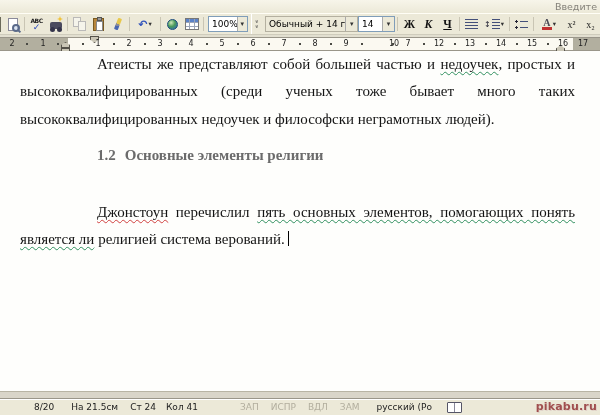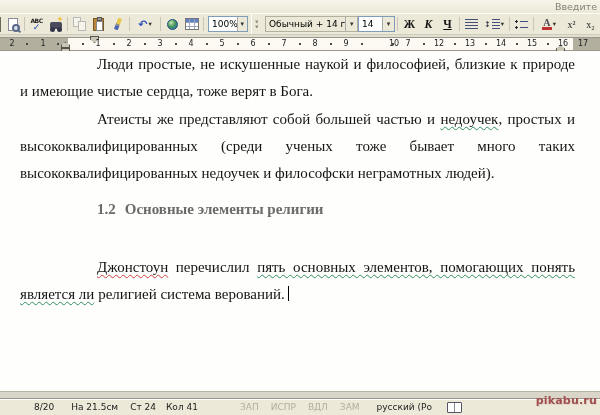--- a/index.html
+++ b/index.html
@@ -100,21 +100,21 @@
   .cursor{display:inline-block;width:1.5px;height:15px;background:#000;margin-left:3px;vertical-align:-2px}
   .clipletter{position:absolute;font-size:15px;color:#141414}
   
   #hstrip{height:7px;background:#d9d5c9;border-top:1px solid #b8b4a4;box-sizing:border-box}
   #statusbar{height:17px;background:#ece9d8;border-top:1px solid #9a968a;box-shadow:inset 0 1px 0 #fff;
              display:flex;align-items:center;font-size:9px;color:#222;white-space:nowrap;box-sizing:border-box}
   .sbi{flex:none}
   .dim{color:#b2ae9e}
   .book{width:13px;height:9px;background:#fff;border:1px solid #556;border-radius:1px;position:relative;flex:none}
   .book::after{content:"";position:absolute;left:50%;top:0;bottom:0;width:1px;background:#889}
-  #wm{position:absolute;right:3px;bottom:8px;font-size:11px;font-weight:bold;color:#a04f4f;
+  #wm{position:absolute;right:3px;bottom:2px;font-size:11px;font-weight:bold;color:#a04f4f;
       text-shadow:1px 1px 0 #e0d2c8;letter-spacing:.2px}
 </style>
 </head>
 <body>
 
 <div id="menubar">
   <span id="question-box">Введите</span>
 </div>
 
 <div id="toolbar">
@@ -261,21 +261,20 @@
       <span class="rdot" style="left: 454.5px;"></span>
       <span class="rdot" style="left: 485.5px;"></span>
       <span class="rdot" style="left: 516.5px;"></span>
       <span class="rdot" style="left: 547.5px;"></span>
     </div>
 </div>
 
 <div id="doc">
   <span id="topwave">&nbsp;&nbsp;&nbsp;&nbsp;&nbsp;&nbsp;&nbsp;&nbsp;&nbsp;&nbsp;&nbsp;&nbsp;&nbsp;&nbsp;&nbsp;&nbsp;&nbsp;&nbsp;&nbsp;&nbsp;&nbsp;&nbsp;&nbsp;&nbsp;&nbsp;&nbsp;&nbsp;&nbsp;&nbsp;&nbsp;&nbsp;&nbsp;&nbsp;&nbsp;&nbsp;&nbsp;&nbsp;&nbsp;&nbsp;&nbsp;&nbsp;&nbsp;&nbsp;&nbsp;&nbsp;&nbsp;&nbsp;&nbsp;&nbsp;&nbsp;&nbsp;&nbsp;&nbsp;&nbsp;&nbsp;&nbsp;&nbsp;&nbsp;&nbsp;&nbsp;&nbsp;&nbsp;&nbsp;&nbsp;&nbsp;&nbsp;&nbsp;&nbsp;&nbsp;&nbsp;&nbsp;&nbsp;&nbsp;&nbsp;&nbsp;&nbsp;&nbsp;&nbsp;&nbsp;&nbsp;&nbsp;&nbsp;&nbsp;&nbsp;&nbsp;&nbsp;&nbsp;&nbsp;&nbsp;&nbsp;&nbsp;&nbsp;&nbsp;&nbsp;&nbsp;&nbsp;&nbsp;&nbsp;&nbsp;&nbsp;&nbsp;&nbsp;&nbsp;&nbsp;&nbsp;&nbsp;&nbsp;&nbsp;&nbsp;&nbsp;&nbsp;&nbsp;&nbsp;&nbsp;&nbsp;&nbsp;&nbsp;&nbsp;&nbsp;&nbsp;&nbsp;&nbsp;&nbsp;&nbsp;&nbsp;&nbsp;&nbsp;&nbsp;&nbsp;&nbsp;&nbsp;&nbsp;&nbsp;&nbsp;&nbsp;&nbsp;&nbsp;&nbsp;&nbsp;&nbsp;&nbsp;&nbsp;&nbsp;&nbsp;&nbsp;&nbsp;&nbsp;&nbsp;&nbsp;&nbsp;</span>
   <div id="doc-flow">
-      <p class="para indent"><span>Люди простые, не искушенные наукой и философией, близкие к природе и имеющие чистые сердца, тоже верят в Бога.</span></p>
       <p class="para indent"><span>Атеисты же представляют собой большей частью и </span><span class="wavy-green">недоучек</span><span>, простых и высококвалифицированных (среди ученых тоже бывает много таких высококвалифицированных недоучек и философски неграмотных людей).</span></p>
       <p class="para heading"><span class="hnum">1.2</span><span class="htext">Основные элементы религии</span></p>
       <p class="para indent"><span class="wavy-red">Джонстоун</span><span> перечислил </span><span class="wavy-green">пять основных элементов, помогающих понять является ли</span><span> религией система верований.</span><span class="cursor"></span></p>
     </div>
 <span class="clipletter" style="left: 123px; top: 334px;">В</span>
     <span class="clipletter" style="left: 553px; top: 334px;">У</span>
   </div>
 
 <div id="hstrip"></div>
 

